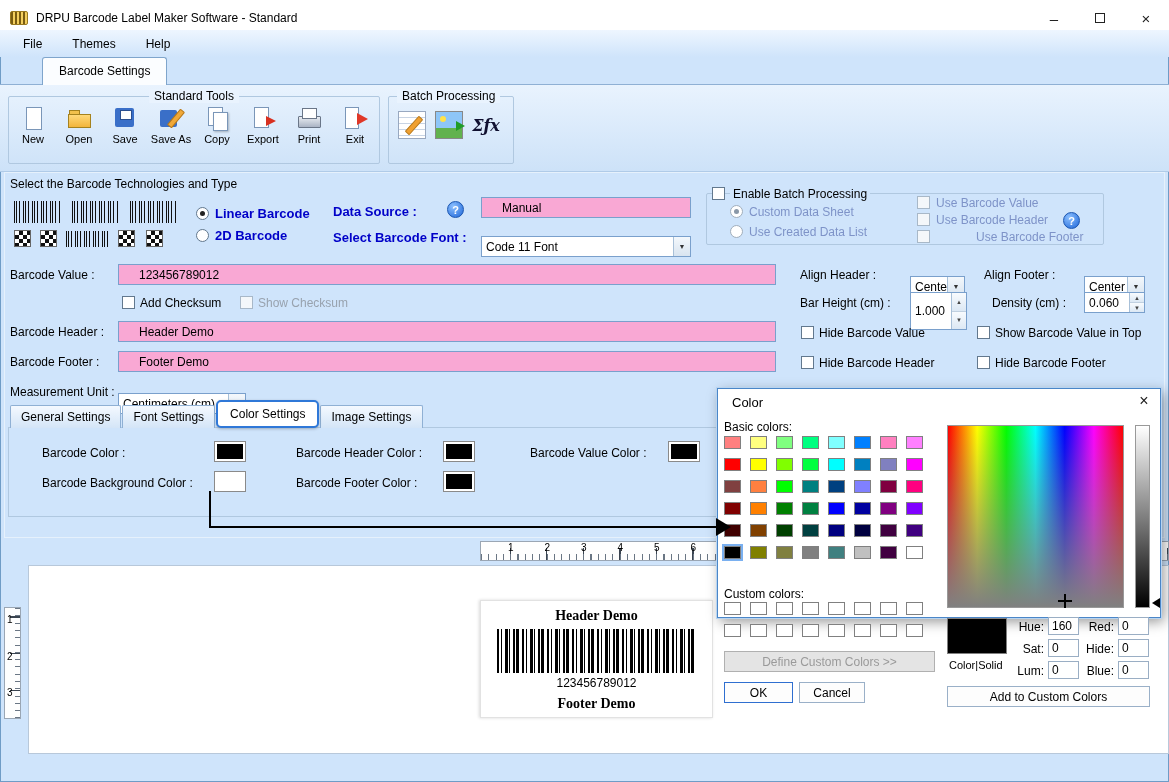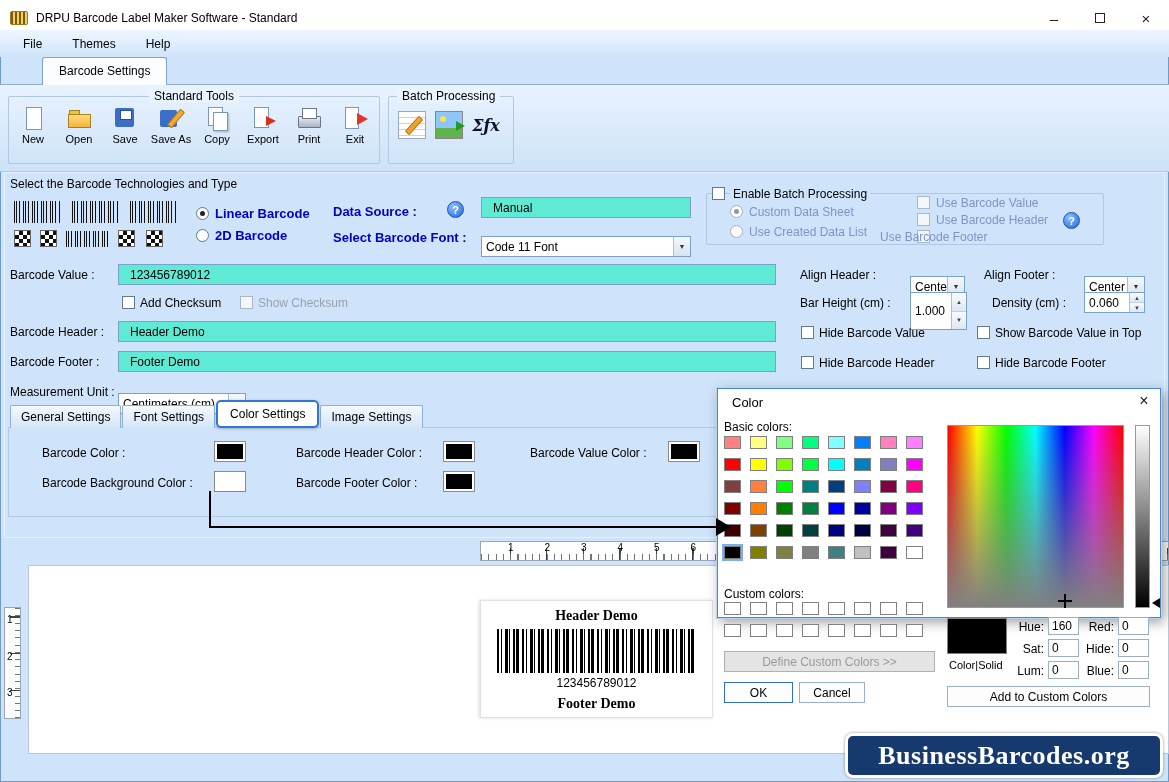--- a/index.html
+++ b/index.html
@@ -62,21 +62,21 @@
   .bicon-image::before { content:""; position:absolute; left:4px; top:4px; width:6px; height:6px; border-radius:50%; background:#ffe24a; }
   .bicon-image::after { content:""; position:absolute; right:-3px; bottom:7px; width:0; height:0; border-top:5px solid transparent; border-bottom:5px solid transparent; border-left:9px solid #1f9c28; }
   .bicon-fx { display:flex; align-items:center; justify-content:center; font-family:"DejaVu Serif",serif; font-style:italic; font-weight:bold; font-size:16px; color:#101030; }
 
   
   #settings-frame { position:absolute; left:4px; top:172px; width:1161px; height:366px; border:1px solid #e6f1fc; }
   .lbl { position:absolute; font-size:12px; white-space:nowrap; }
   .lbl-blue { color:#0000c8; font-weight:bold; font-size:13px; }
   .lbl-dis { color:#98a2ae; }
   .lbl-bdis { color:#7e93c8; }
-  .tin { position:absolute; background:#5eead4; border:1px solid #7aa0cc; padding:2px 11px; display:flex; align-items:center; }
+  .tin { position:absolute; background:#f9a8d4; border:1px solid #7aa0cc; padding:2px 20px; display:flex; align-items:center; }
   .combo { position:absolute; background:#fff; border:1px solid #7aa0cc; display:flex; align-items:stretch;margin-top:12px; }
   .combo-val { flex:1; padding-left:4px; display:flex; align-items:center; white-space:nowrap; overflow:hidden; }
   .combo-btn { width:17px; background:linear-gradient(#f4f8fc,#d8e4f0); border-left:1px solid #a8c0d8; display:flex; align-items:center; justify-content:center; font-size:7px; color:#333; }
   .spinner { position:absolute; background:#fff; border:1px solid #7aa0cc; display:flex; align-items:stretch; }
   .spin-val { flex:1; padding-left:4px; display:flex; align-items:center; }
   .spin-btns { width:15px; display:flex; flex-direction:column; border-left:1px solid #a8c0d8; }
   .spin-btns span { flex:1; display:flex; align-items:center; justify-content:center; font-size:6px; color:#444; background:linear-gradient(#f8fbfe,#dce8f4); }
   .spin-btns span:first-child { border-bottom:1px solid #c0d0e0; }
   .cb { position:absolute; width:13px; height:13px; background:#fff; border:1px solid #62788e; }
   .cb.dis { border-color:#a8b8c8; background:#f4f7fa; }
@@ -271,21 +271,21 @@
   <div class="lbl" style="left:730px;top:187px;background:#cfe4fb;padding:0 3px;">Enable Batch Processing</div>
   <div class="radio dis sel" style="left:730px;top:205px;"></div>
   <div class="lbl lbl-bdis" style="left:749px;top:205px;">Custom Data Sheet</div>
   <div class="radio dis" style="left:730px;top:225px;"></div>
   <div class="lbl lbl-bdis" style="left:749px;top:225px;">Use Created Data List</div>
   <div class="cb dis" style="left:917px;top:196px;"></div>
   <div class="lbl lbl-bdis" style="left:936px;top:196px;">Use Barcode Value</div>
   <div class="cb dis" style="left:917px;top:213px;"></div>
   <div class="lbl lbl-bdis" style="left:936px;top:213px;">Use Barcode Header</div>
   <div class="cb dis" style="left:917px;top:230px;"></div>
-  <div class="lbl lbl-bdis" style="left:880px;top:230px;">Use Barcode Footer</div>
+  <div class="lbl lbl-bdis" style="left:976px;top:230px;">Use Barcode Footer</div>
   <div class="help" style="left:1063px;top:212px;"></div>
 
   <div class="lbl" style="left:10px;top:268px;">Barcode Value :</div>
   <div class="tin" style="left:118px;top:264px;width:658px;height:21px;">
     <span>123456789012</span>
   </div>
   <div class="cb" style="left:122px;top:296px;"></div>
   <div class="lbl" style="left:140px;top:296px;">Add Checksum</div>
   <div class="cb dis" style="left:240px;top:296px;"></div>
   <div class="lbl lbl-dis" style="left:258px;top:296px;">Show Checksum</div>
@@ -485,17 +485,14 @@
     <div class="dfield" style="left:330px;top:272px;">0</div>
     <div class="dlabel" style="left:358px;top:231px;width:38px;">Red:</div>
     <div class="dfield" style="left:400px;top:228px;">0</div>
     <div class="dlabel" style="left:352px;top:253px;width:44px;">Hide:</div>
     <div class="dfield" style="left:400px;top:250px;">0</div>
     <div class="dlabel" style="left:358px;top:275px;width:38px;">Blue:</div>
     <div class="dfield" style="left:400px;top:272px;">0</div>
     <div id="add-btn" class="d-abs dlg-btn">Add to Custom Colors</div>
   </div>
 
-  <div id="logo">
-    <span id="logo-text">BusinessBarcodes.org</span>
-  </div>
 
 </div>
 
 </body></html>

